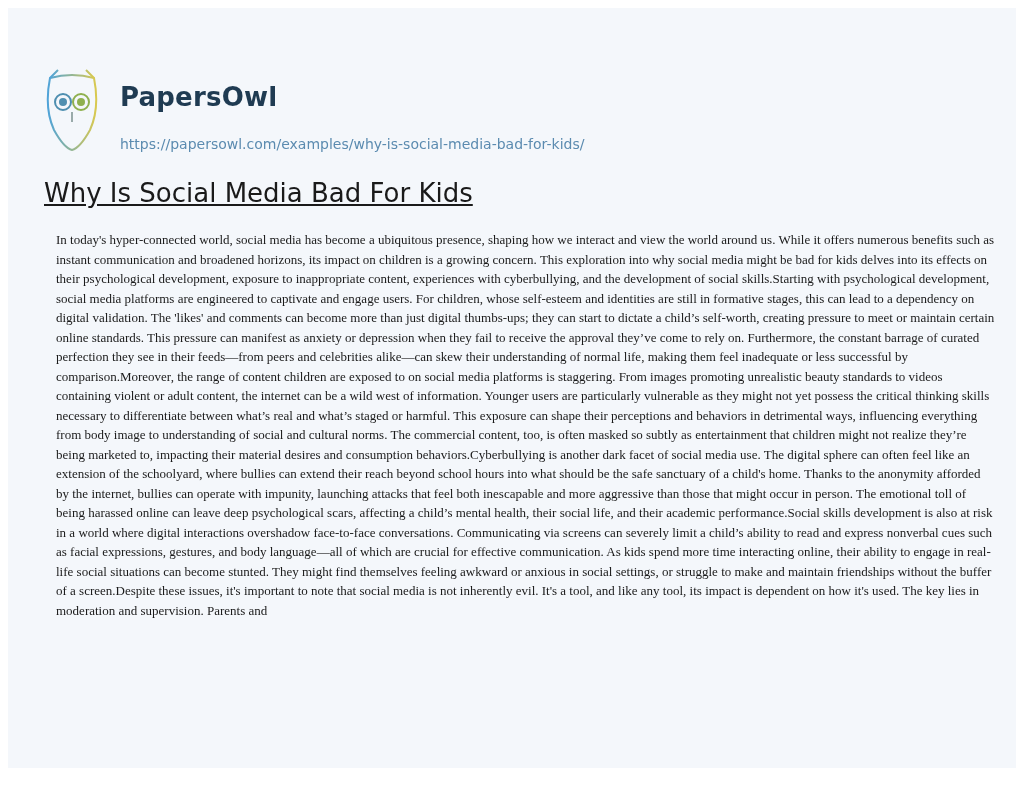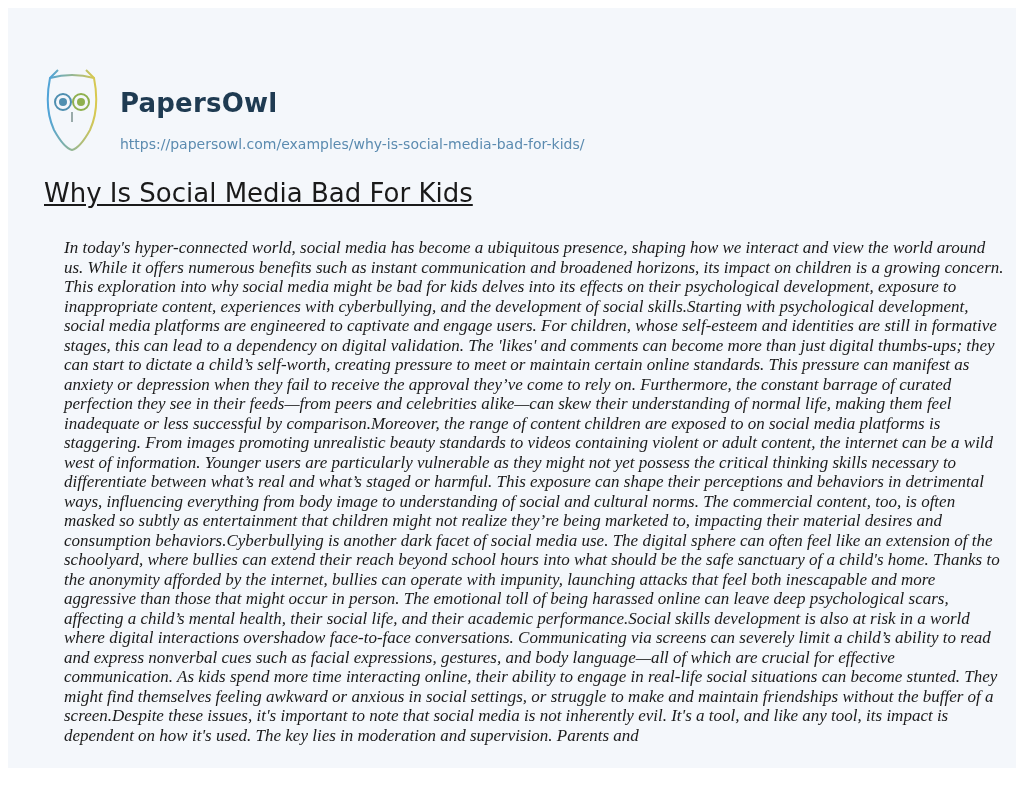--- a/index.html
+++ b/index.html
@@ -13,29 +13,29 @@
     background: #f4f7fb;
   }
   .header { position: absolute; left: 36px; top: 60px; display: flex; align-items: flex-end; }
   .logo { width: 56px; height: 84px; margin-right: 20px; }
   .brand-name {
     font-family: "DejaVu Sans", sans-serif; font-weight: bold; font-size: 26px;
     color: #1f3b52; margin-top: 4px; letter-spacing: 0.2px;
   }
   .brand-url {
     font-family: "DejaVu Sans", sans-serif; font-size: 14px; color: #5b8bb0;
-    margin-top: 18px; text-decoration: none; display: block;
+    margin-top: 24px; text-decoration: none; display: block;
   }
   .title {
     position: absolute; left: 36px; top: 170px;
     font-family: "DejaVu Sans", sans-serif; font-size: 26px; color: #1a1a1a; margin: 0; font-weight: normal; text-decoration: underline;
   }
   .body-text {
     position: absolute; left: 48px; top: 222px; width: 940px;
-    font-size: 17px; line-height: 19.5px; color: #1a1a1a; margin: 8px; font-style: italic;
+    font-size: 13px; line-height: 19.5px; color: #1a1a1a; margin: 0;
   }
 </style>
 </head>
 <body>
 
 <div class="card">
   <div class="header">
     <svg class="logo" viewBox="0 0 56 84">
       <defs>
         <linearGradient id="g" x1="0" x2="1">

